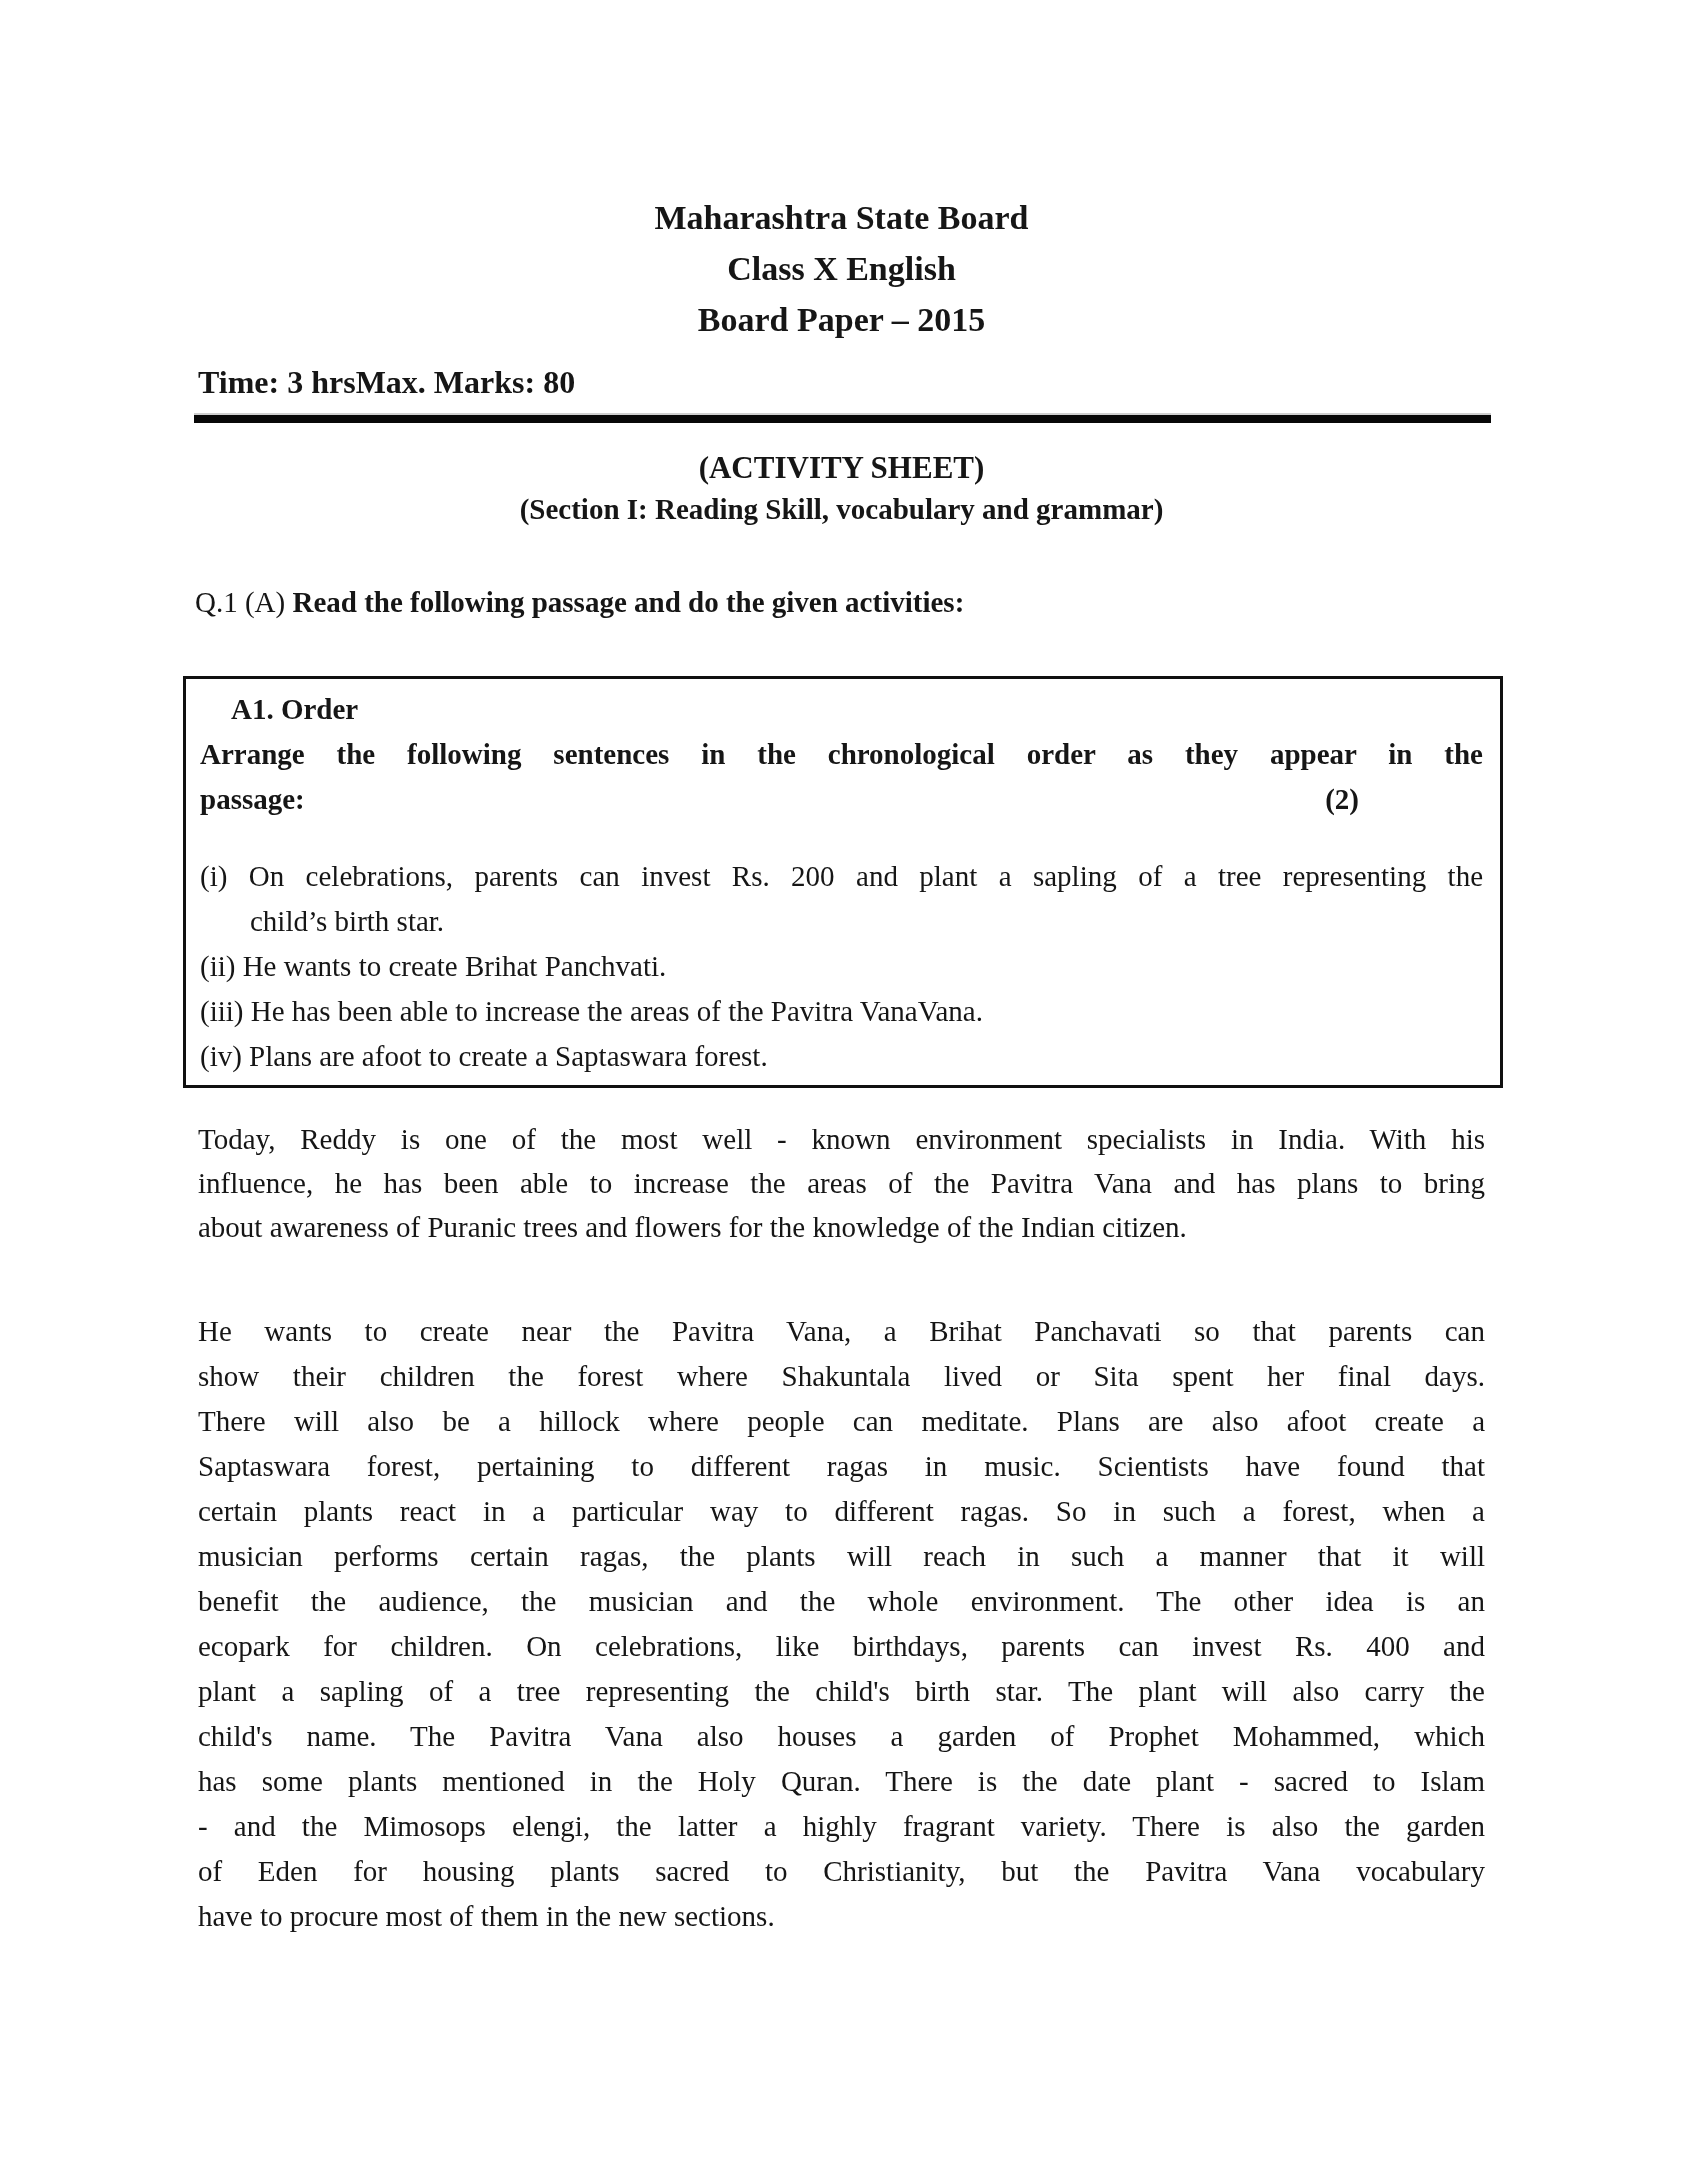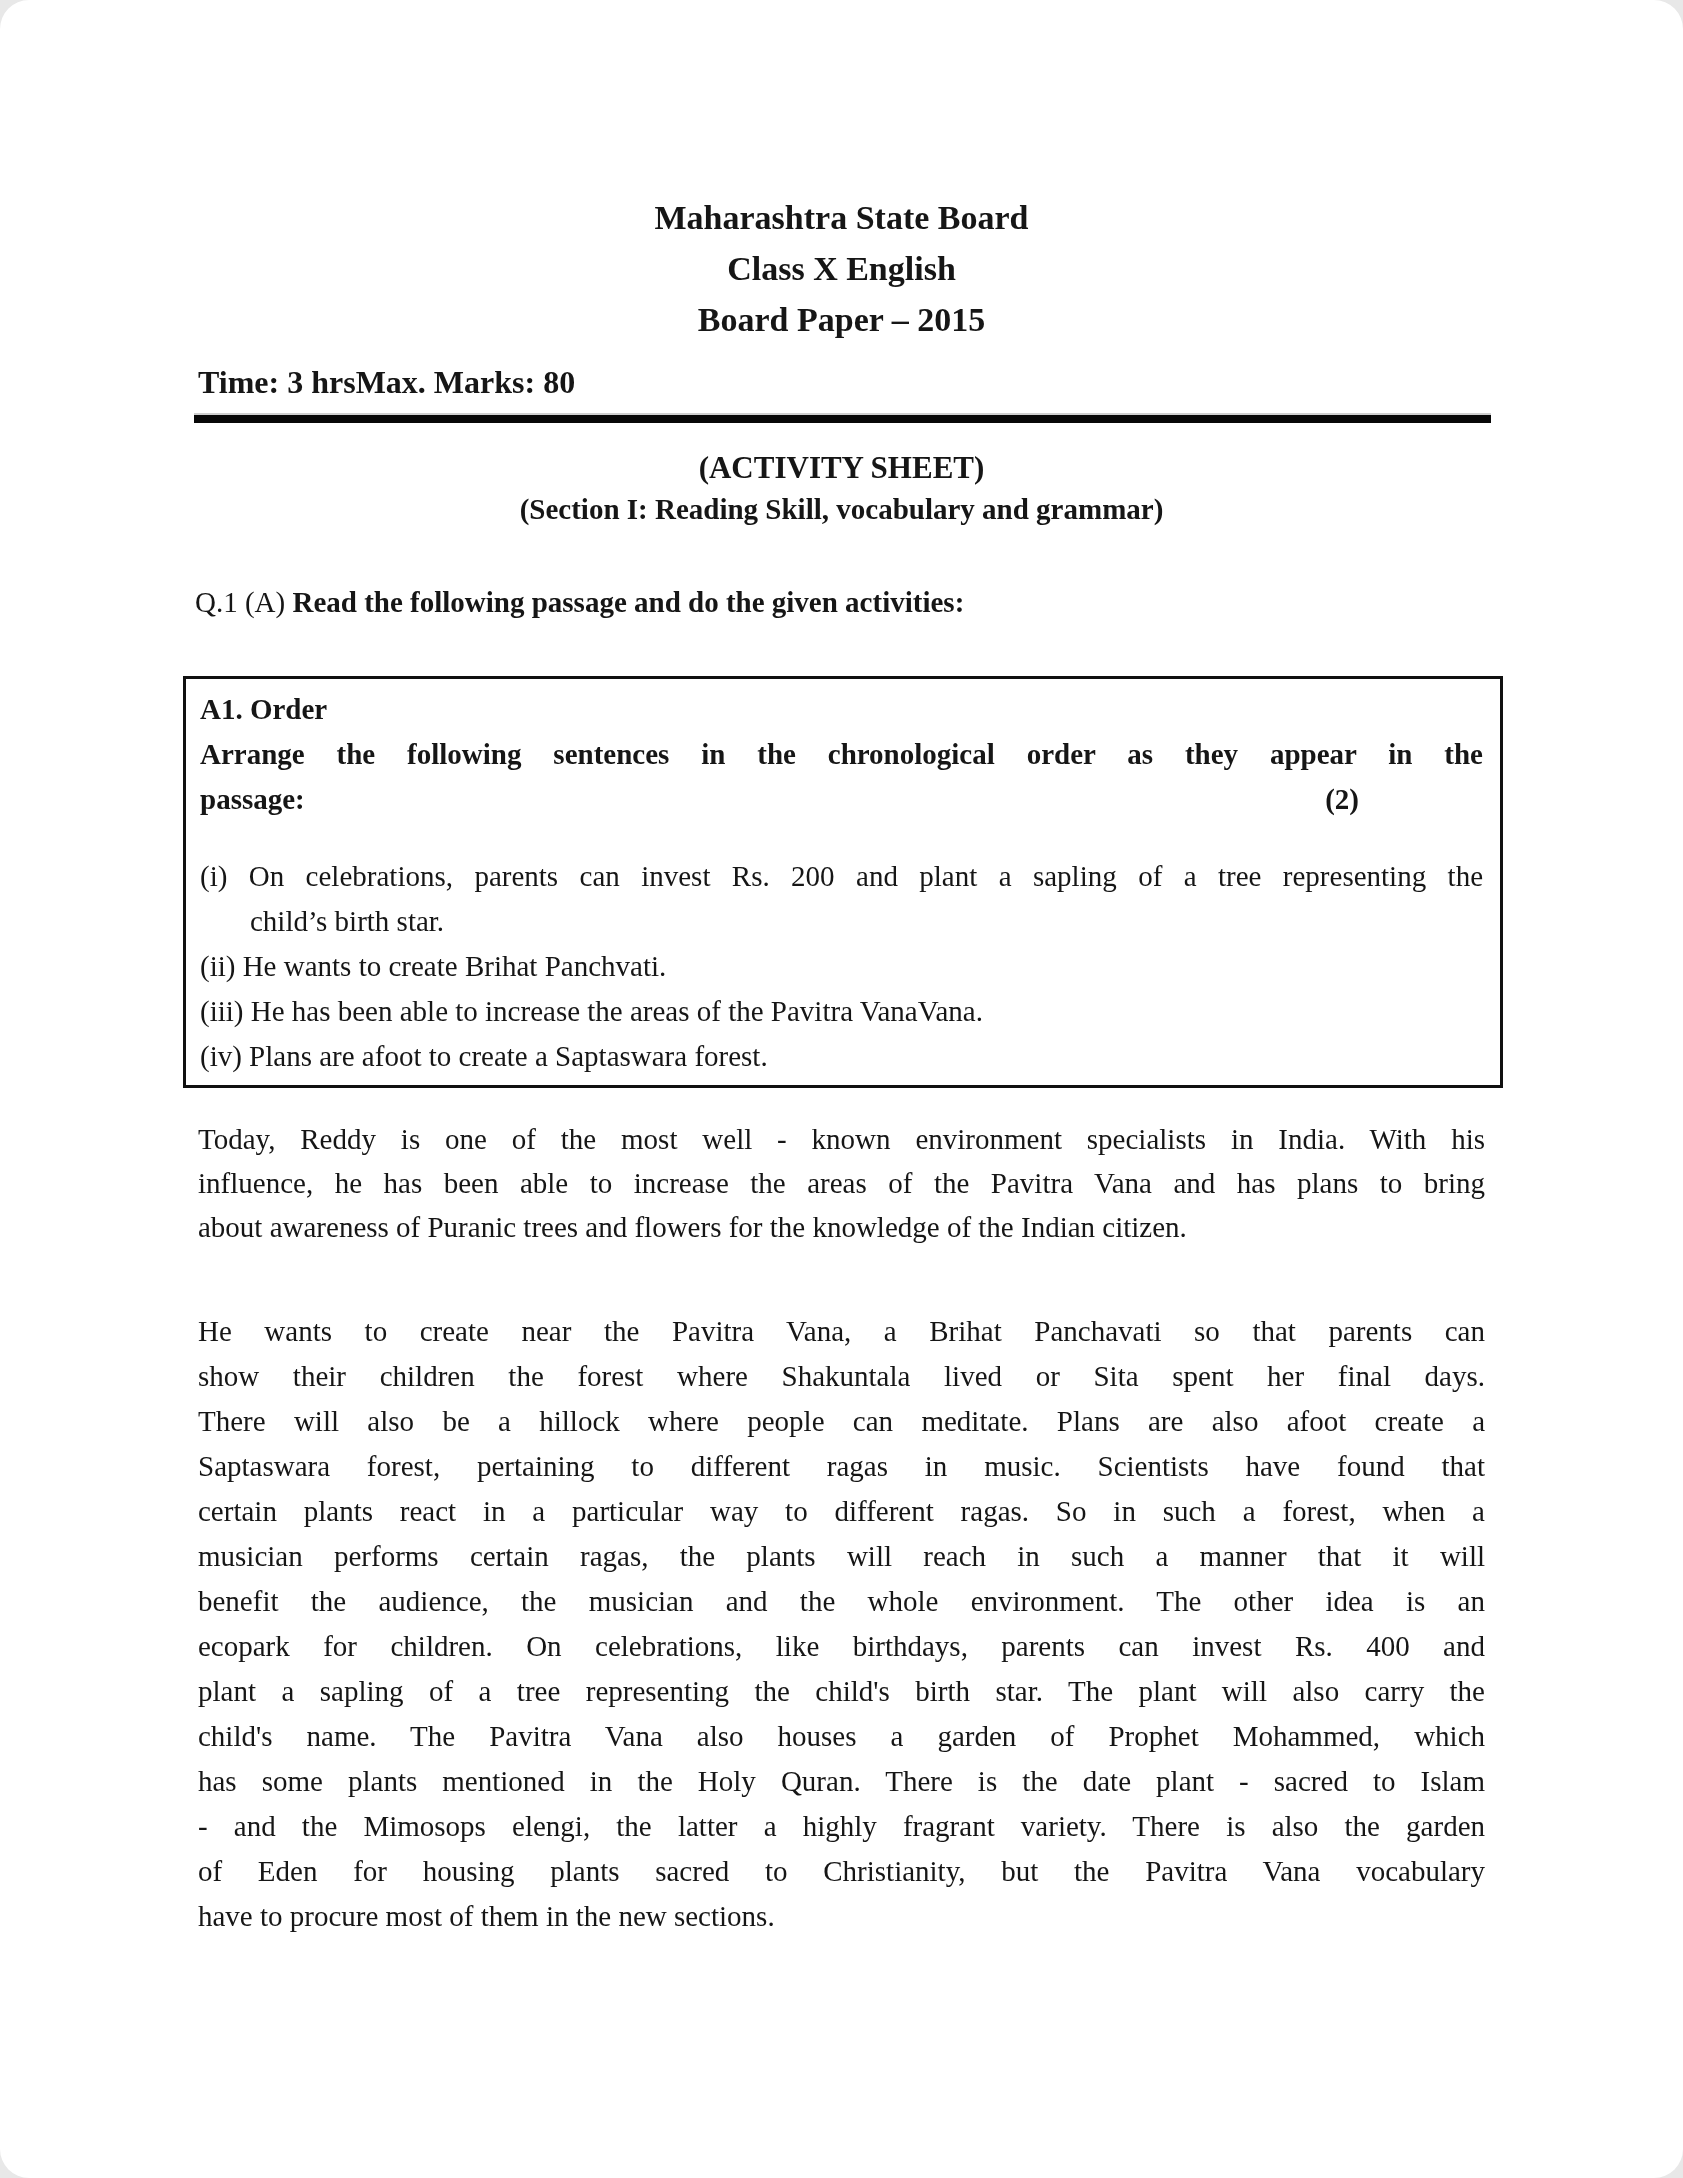--- a/index.html
+++ b/index.html
@@ -3,41 +3,40 @@
 <meta charset="utf-8">
 <style>
   html,body{margin:0;padding:0;background:#e8e8e8;}
   .page{
     position:relative;
     width:1683px;height:2178px;
     background:#ffffff;
     font-family:"Liberation Serif","DejaVu Serif",serif;
     color:#161616;
     overflow:hidden;
-    border-radius:29px;
   }
   .abs{position:absolute;}
   
   .title-block{top:192px;left:198px;width:1287px;text-align:center;
     font-weight:bold;font-size:34px;line-height:51px;}
   .meta-row{top:364px;left:198px;width:1287px;display:flex;
     justify-content:flex-start;font-weight:bold;font-size:32px;line-height:36px;}
   .rule{top:413px;left:194px;width:1297px;height:8px;background:#070707;
     border-top:2px solid #cfcfcf;}
   .h-activity{top:447px;left:198px;width:1287px;text-align:center;
     font-weight:bold;font-size:31px;line-height:42px;}
   .h-section{top:490px;left:198px;width:1287px;text-align:center;
     font-weight:bold;font-size:29px;line-height:38px;}
   .q-line{top:582px;left:195px;width:1290px;font-size:29px;line-height:40px;}
   .q-bold{font-weight:bold;}
   
   .abox{top:676px;left:183px;width:1320px;box-sizing:border-box;
     border:3px solid #101010;padding:8px 17px 6px 14px;
     font-size:29px;line-height:45px;}
-  .abox .b-head{font-weight:bold;}
+  .abox .b-head{font-weight:bold;margin-left:31px;}
   .bold{font-weight:bold;}
   .spacer{height:32px;}
   .b-passage-row{display:flex;justify-content:space-between;text-align:right;}
   .b-passage-row .marks{margin-right:124px;}
   .cont{padding-left:50px;}
   
   .jl{text-align:justify;text-align-last:justify;}
   .jl.endl{text-align-last:left;}
   
   .para{left:198px;width:1287px;font-size:29px;}

